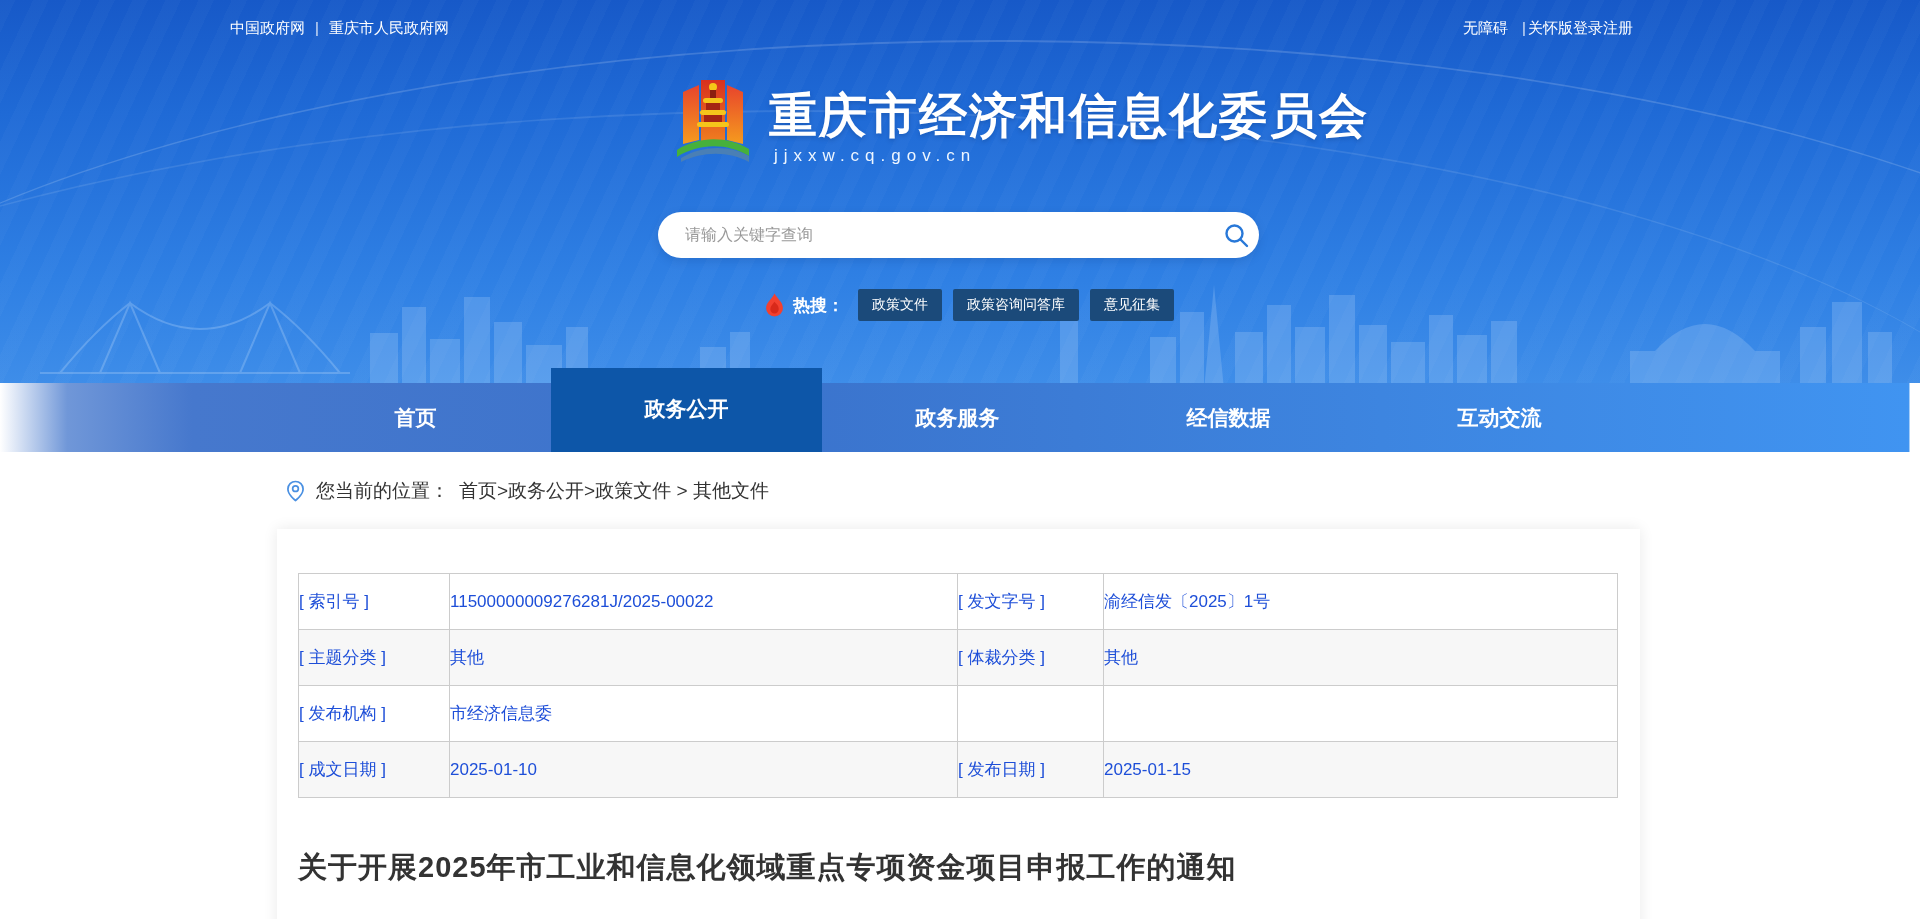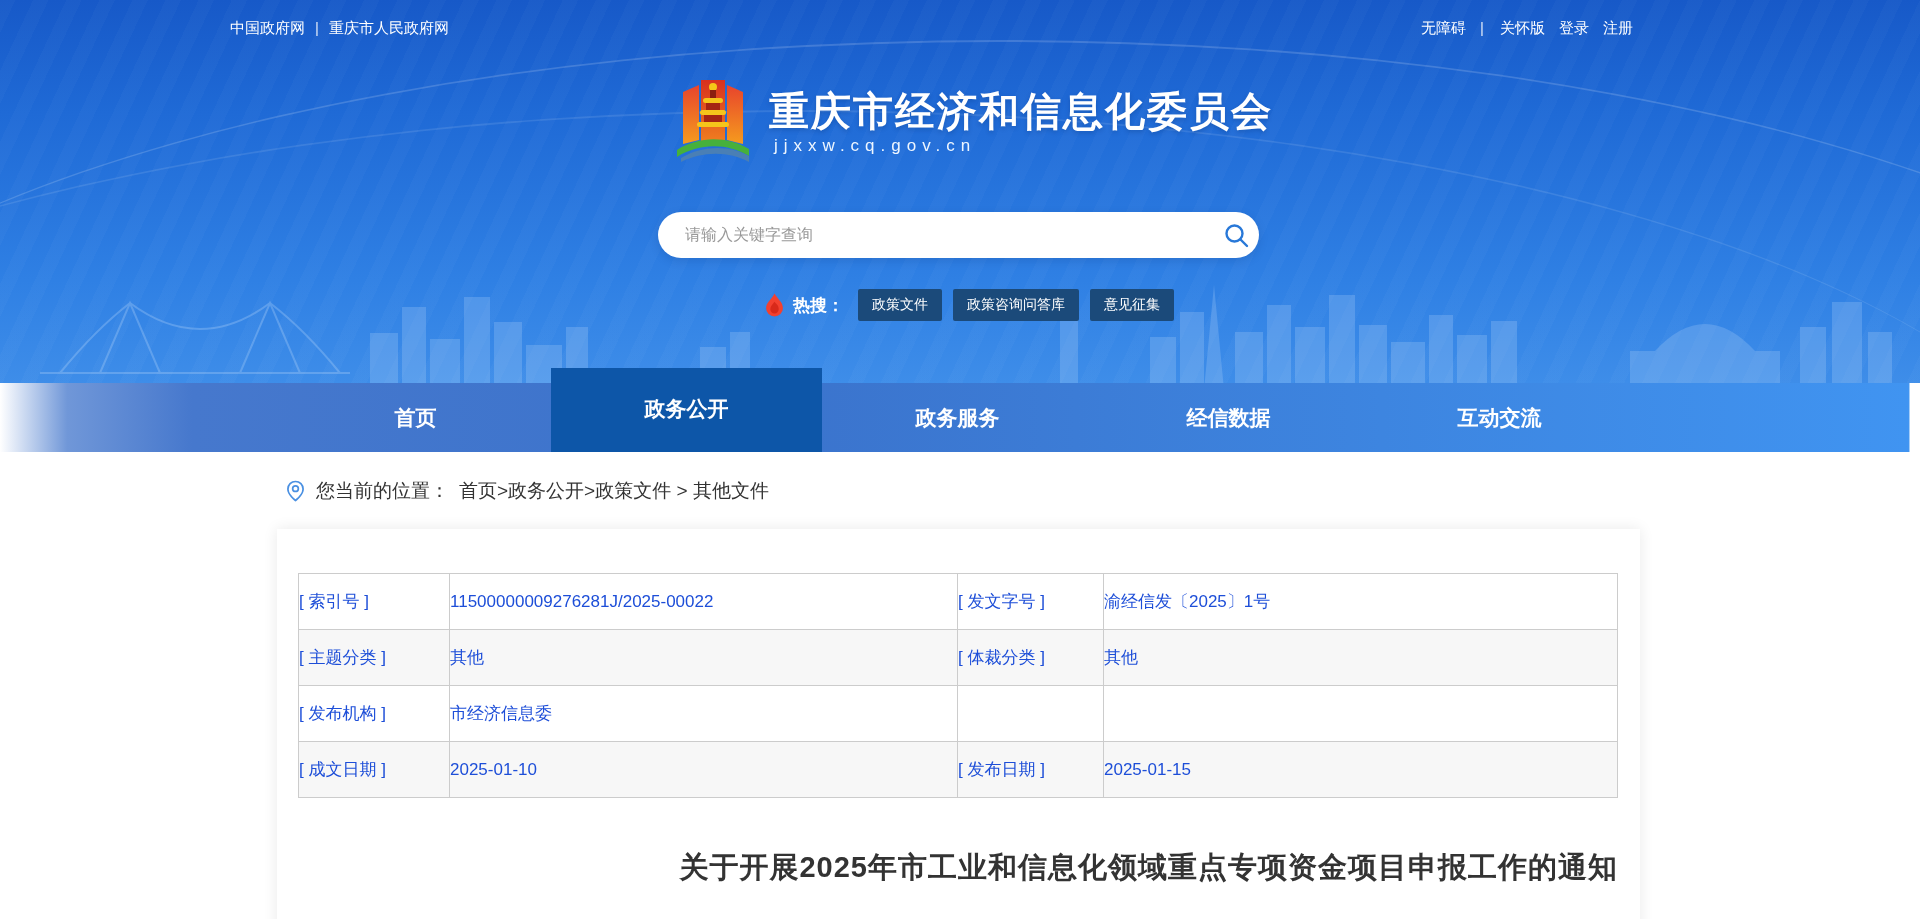--- a/index.html
+++ b/index.html
@@ -26,28 +26,28 @@
   .skyline { position:absolute; left:0; bottom:62px; width:1920px; height:115px; pointer-events:none; }
 
   
   .topbar {
     position:absolute; top:0; left:0; width:1920px; height:52px;
     display:flex; justify-content:space-between; align-items:flex-start;
     padding:19px 287px 0 230px; font-size:15px; color:#fff; z-index:5;
   }
   .topbar a { color:#fff; text-decoration:none; cursor:pointer; }
   .tb-sep { margin:0 10px; color:rgba(255,255,255,0.85); }
-  .tb-right a { margin-left:14px; }
+  .tb-right a { }
   .tb-right .tb-sep { margin:0 2px 0 14px; }
 
   
   .masthead { position:absolute; top:78px; left:677px; display:flex; z-index:5; }
   .logo { width:72px; height:84px; margin-right:20px; cursor:pointer; }
   .site-title {
-    font-size:40px; font-weight:bold; color:#fff; letter-spacing:2px;
+    font-size:48px; font-weight:bold; color:#fff; letter-spacing:2px;
     text-shadow:0 2px 4px rgba(0,40,100,0.25); line-height:1.25; margin-top:8px;
   }
   .site-url { font-size:17px; color:#eef6ff; letter-spacing:6px; padding-left:5px; }
 
   
   .search-wrap {
     position:absolute; left:658px; top:212px; width:601px; height:46px;
     background:#fff; border-radius:23px; z-index:5; display:flex; align-items:center;
     box-shadow:0 3px 10px rgba(10,50,120,0.18);
   }
@@ -96,21 +96,21 @@
     box-shadow:0 0 14px rgba(0,0,0,0.09); padding:44px 22px 80px 21px; min-height:390px;
   }
   .meta-table { width:1319px; border-collapse:collapse; table-layout:fixed; }
   .meta-table td {
     border:1px solid #ccc; height:56px; 
     font-size:17px; color:#1d4ed8; overflow:hidden;
   }
   .meta-table tr.striped { background:#f7f7f7; }
   .c1 { width:151px; } .c2 { width:508px; } .c3 { width:146px; } .c4 { width:514px; }
   .article-title {
-    margin-top:50px; text-align:right; font-size:29px; font-weight:bold; color:#333;
+    margin-top:50px; text-align:left; font-size:29px; font-weight:bold; color:#333;
     letter-spacing:1px;
   }
 </style>
 </head>
 <body>
 
 <header class="hero">
   <div class="wave"></div>
   <div class="wave w2"></div>
 

